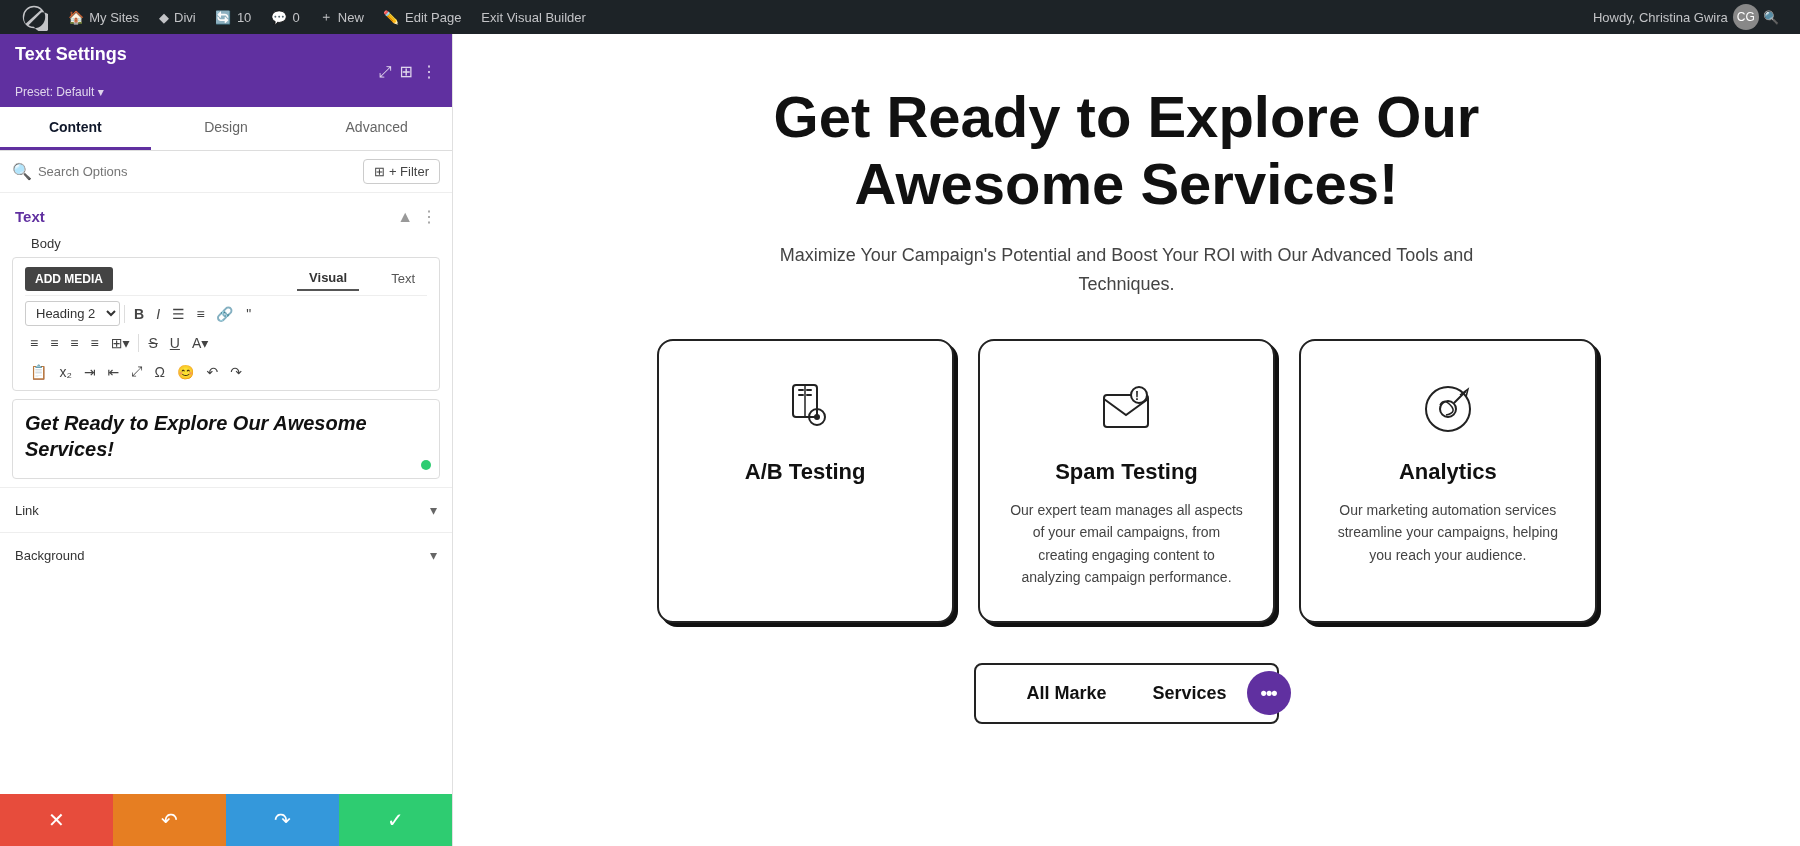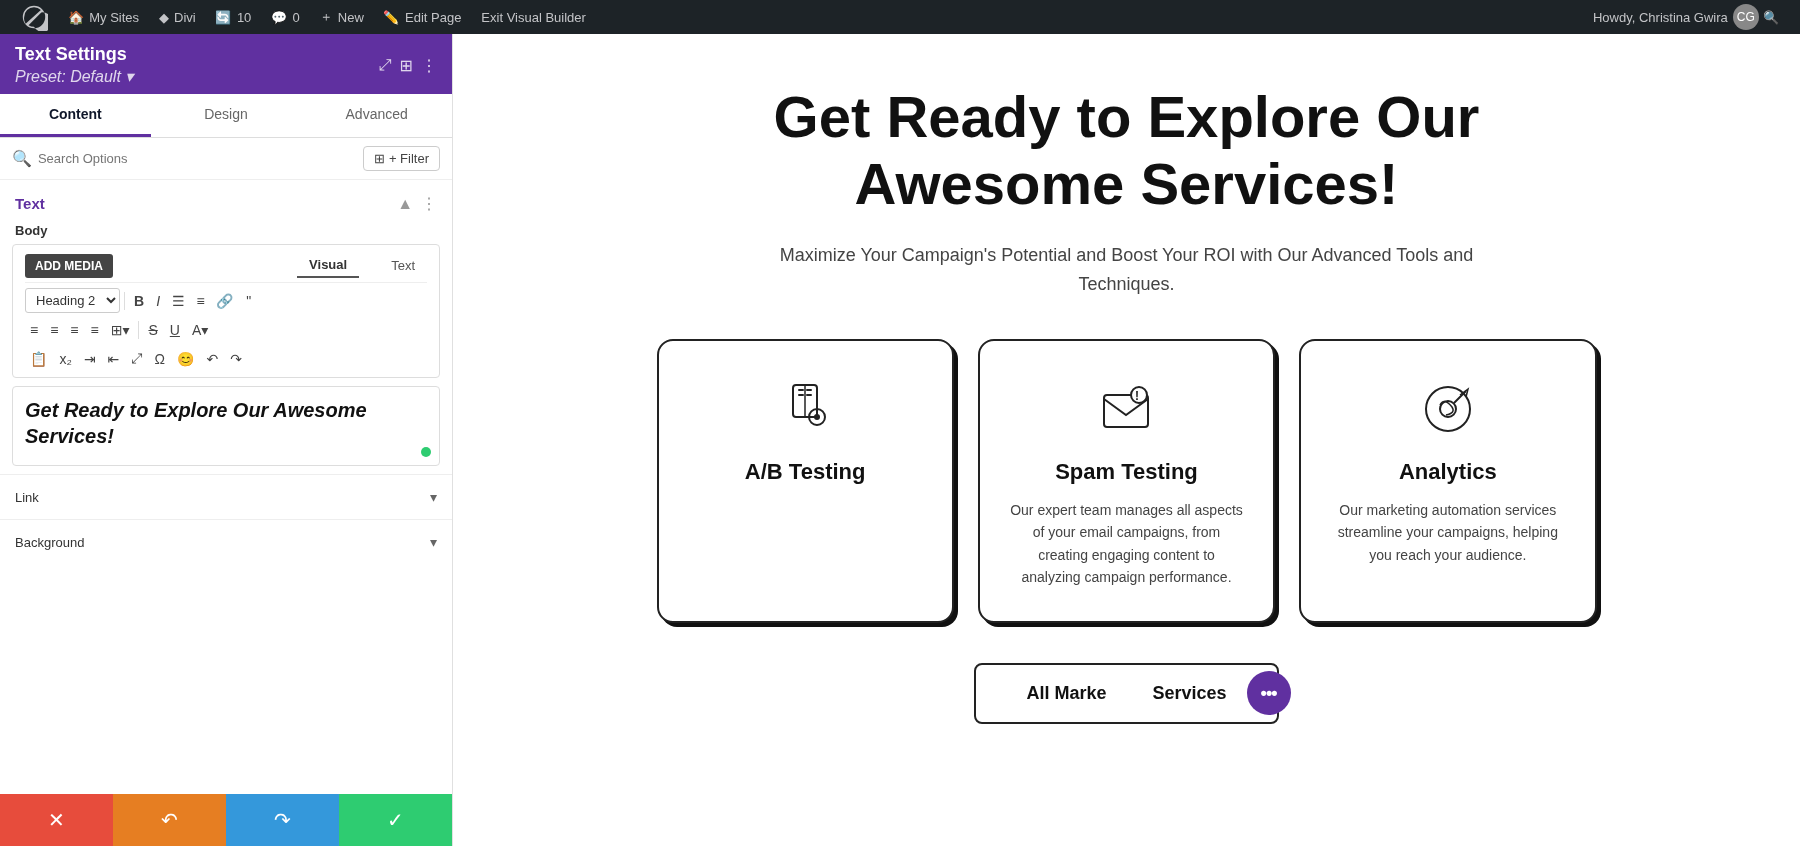--- a/index.html
+++ b/index.html
@@ -54,21 +54,21 @@
     
     .panel-header {
       background: #6030a0;
       color: #fff;
       padding: 10px 15px 8px 15px;
       display: flex;
       align-items: center;
       justify-content: space-between;
     }
     .panel-title { font-size: 18px; font-weight: 600; }
-    .panel-preset { font-size: 16px; color: rgba(255,255,255,0.8); margin-top: 2px; cursor: pointer; font-style: italic; }
+    .panel-preset { font-size: 12px; color: rgba(255,255,255,0.8); margin-top: 20px; cursor: pointer; }
     .panel-header-icons { display: flex; gap: 8px; align-items: center; }
     .panel-header-icon { color: rgba(255,255,255,0.8); cursor: pointer; font-size: 16px; }
 
     
     .panel-tabs {
       display: flex;
       border-bottom: 1px solid #ddd;
       background: #fff;
     }
     .panel-tab {
@@ -157,21 +157,22 @@
       padding: 2px 6px;
       font-size: 13px;
       font-weight: bold;
     }
 
     
     .body-label {
       padding: 4px 15px 6px 15px;
       font-size: 13px;
       color: #333;
-      font-weight: 700;
+      font-weight: 400;
+      margin-left: 16px;
     }
 
     
     .editor-toolbar {
       padding: 4px 12px;
       border: 1px solid #ddd;
       margin: 0 12px;
       border-radius: 4px;
     }
     .toolbar-row {

